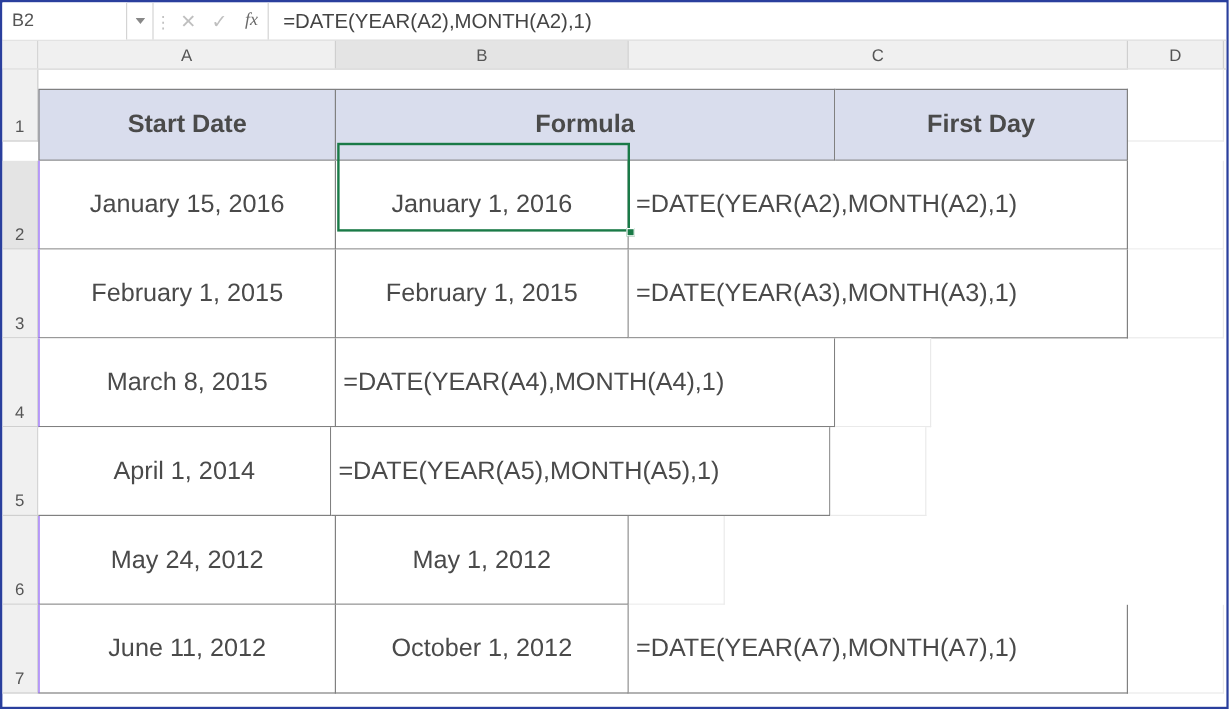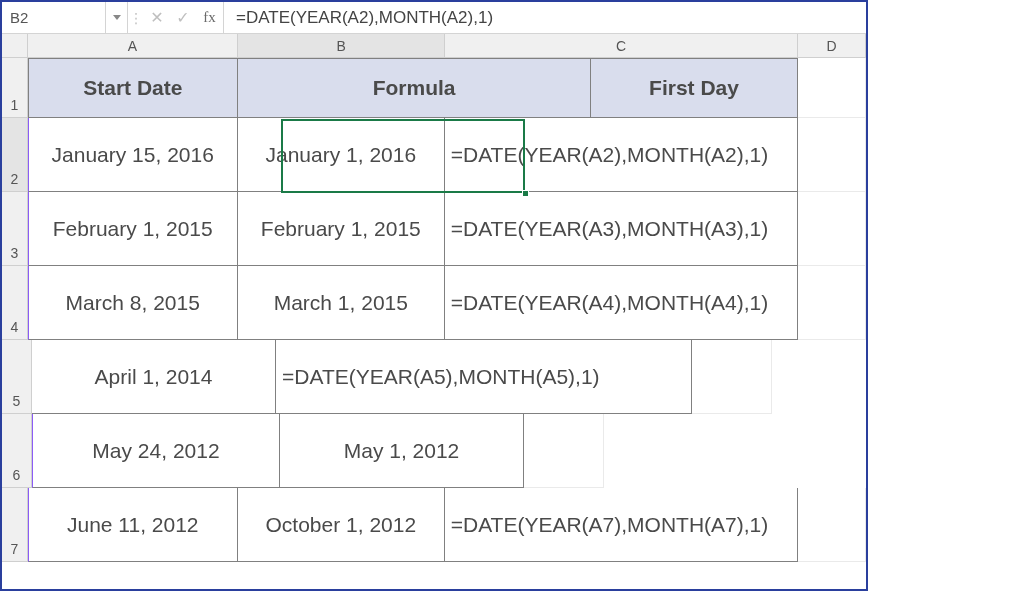--- a/index.html
+++ b/index.html
@@ -1,18 +1,18 @@
 <!DOCTYPE html>
 <html><head>
 <meta charset="utf-8">
 <style>
   * { box-sizing: border-box; }
   html, body { margin: 0; padding: 0; font-family: Arial, sans-serif; background: #fff; }
   .window {
-    width: 868px;
+    width: 1024px;
     height: 591px;
     border: 2px solid #2a3f9d;
     background: #fff;
     position: relative;
     overflow: hidden;
   }
 
   
   .formula-bar {
     display: flex;
@@ -58,20 +58,21 @@
     height: 100%;
     display: flex;
     align-items: center;
     justify-content: center;
     color: #bfbfbf;
     font-size: 16px;
     cursor: default;
   }
   .fb-fx {
     width: 28px;
+    font-style: italic;
     font-family: "Times New Roman", serif;
     color: #6a6a6a;
     border-right: 1px solid #d4d4d4;
     font-size: 15px;
     display: flex; align-items: center; justify-content: center;
     height: 100%;
   }
   .formula-text {
     padding-left: 12px;
     flex: 1;
@@ -146,20 +147,21 @@
   .rN { height: 74px; }
 
   
   .hdr {
     background: #d9dded;
     font-weight: bold;
     justify-content: center;
     border-right: 1px solid #808080;
     border-bottom: 1px solid #808080;
     border-top: 1px solid #808080;
+    margin-top: 16px;
   }
   .hdr.first { border-left: 1px solid #808080; }
 
   
   .tc {
     border-right: 1px solid #808080;
     border-bottom: 1px solid #808080;
   }
   .tc.first { border-left: 1px solid #8b5cf6; }
 
@@ -234,21 +236,20 @@
     <div class="row-h rN">3</div>
     <div class="cell tc first col-A rN c-center">February 1, 2015</div>
     <div class="cell tc col-B rN c-center">February 1, 2015</div>
     <div class="cell tc col-C rN c-left">=DATE(YEAR(A3),MONTH(A3),1)</div>
     <div class="cell plain col-D rN"></div>
   </div>
 
   <div class="grid-row">
     <div class="row-h rN">4</div>
     <div class="cell tc first col-A rN c-center">March 8, 2015</div>
-    <div class="cell tc col-B rN c-center">March 1, 2015</div>
     <div class="cell tc col-C rN c-left">=DATE(YEAR(A4),MONTH(A4),1)</div>
     <div class="cell plain col-D rN"></div>
   </div>
 
   <div class="grid-row">
     <div class="row-h rN">5</div>
     <div class="cell tc col-B rN c-center">April 1, 2014</div>
     <div class="cell tc col-C rN c-left">=DATE(YEAR(A5),MONTH(A5),1)</div>
     <div class="cell plain col-D rN"></div>
   </div>

